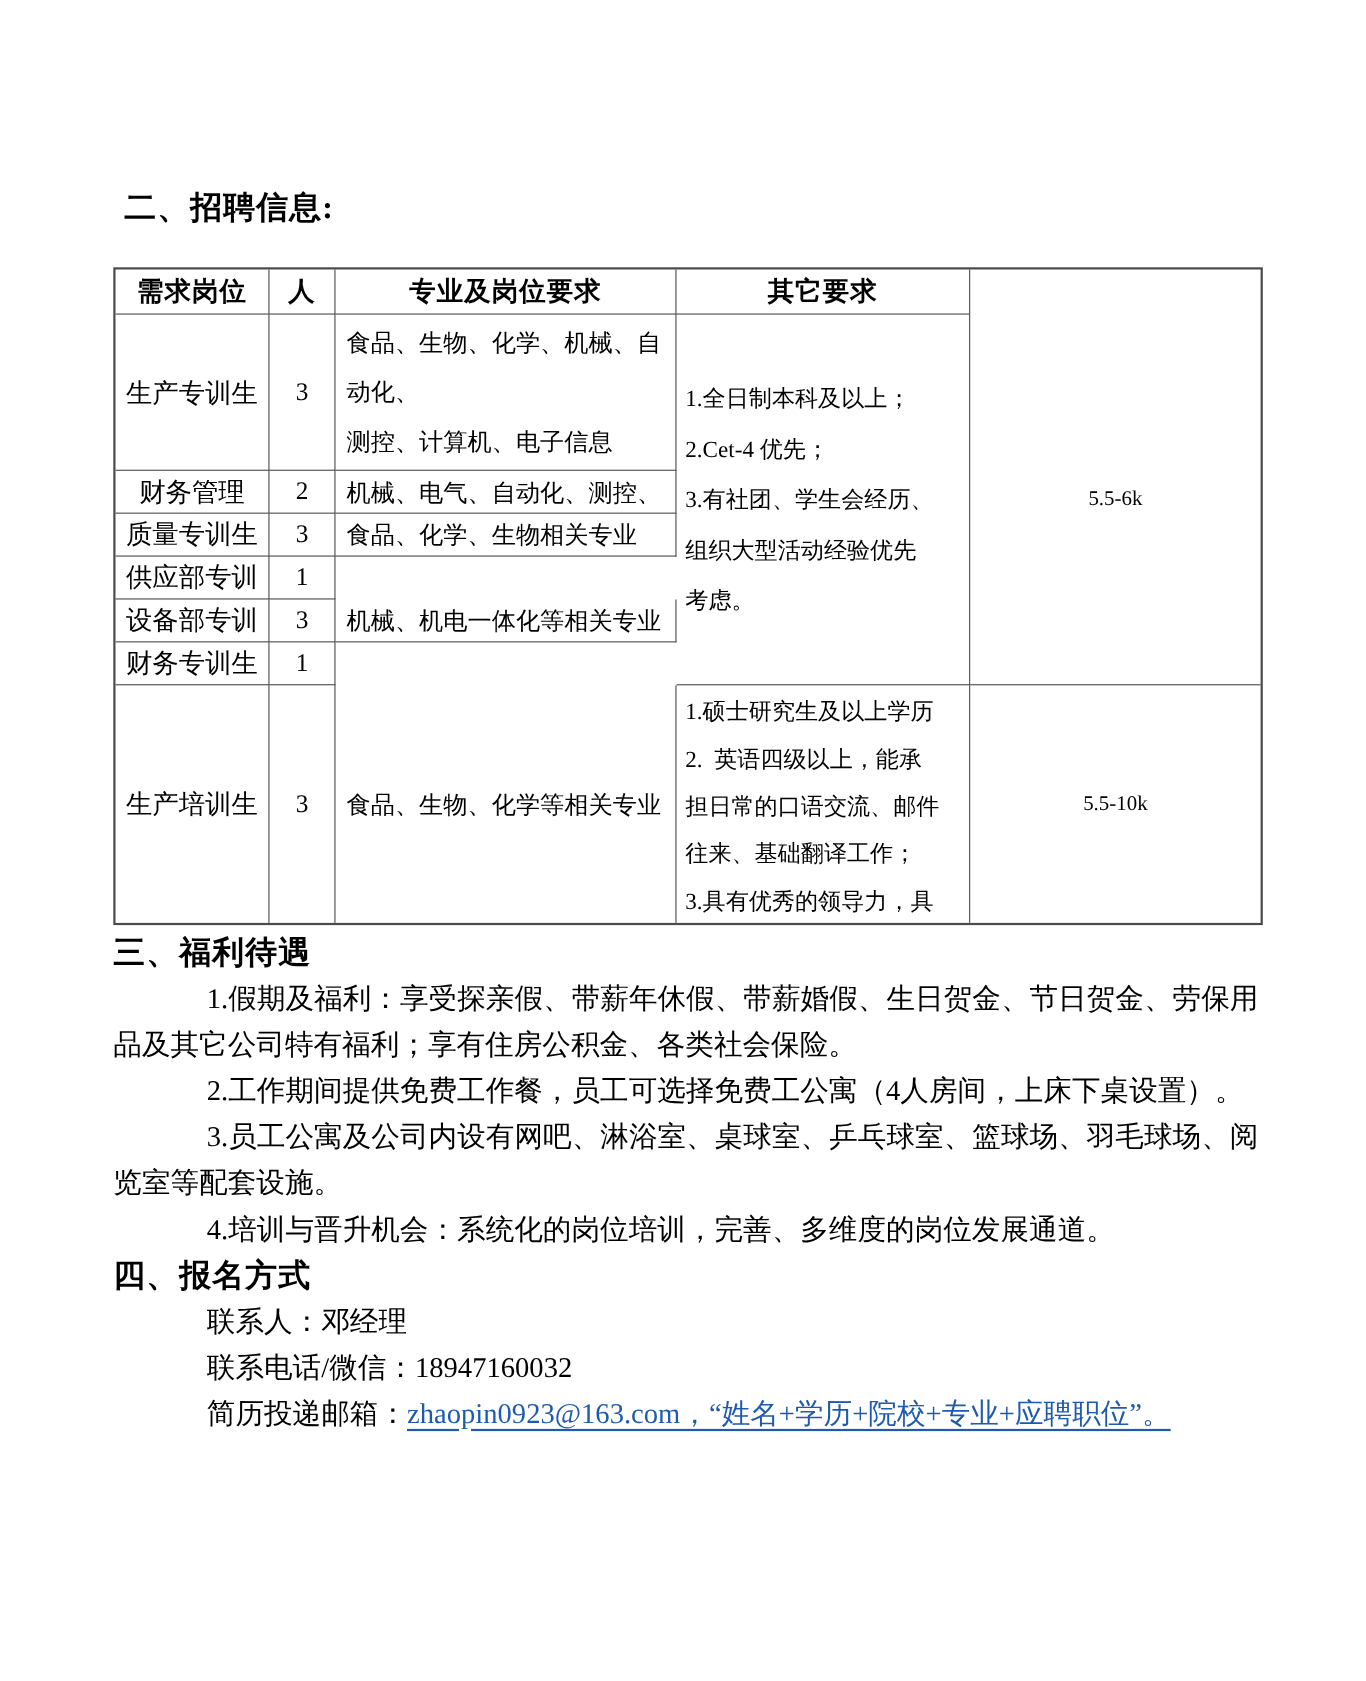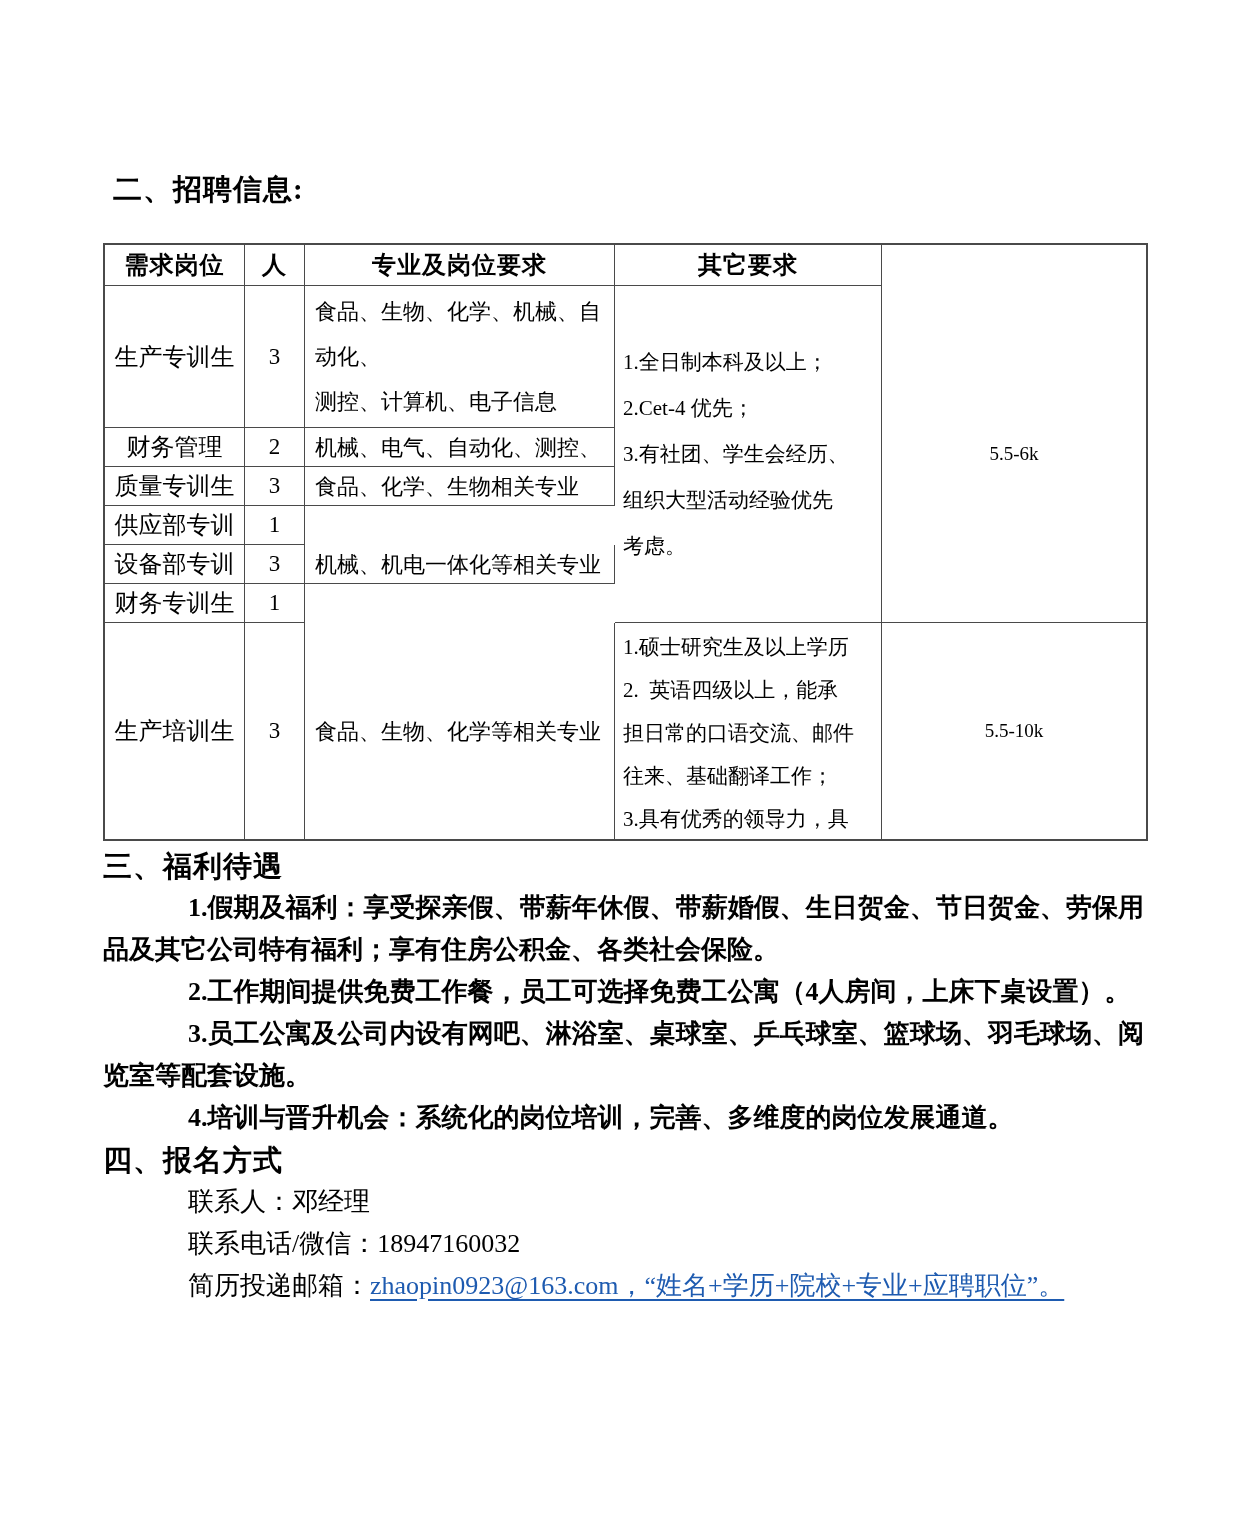--- a/index.html
+++ b/index.html
@@ -77,21 +77,20 @@
     left: 103px;
     top: 845px;
     width: 1041px;
   }
   .para {
     margin: 0;
     font-size: 26px;
     line-height: 42px;
     text-indent: 85px;
     text-align: justify;
-    font-weight: bold;
   }
   .contact {
     margin: 0;
     font-size: 26px;
     line-height: 42px;
     padding-left: 85px;
     white-space: nowrap;
   }
   .email-link {
     text-decoration: underline;

